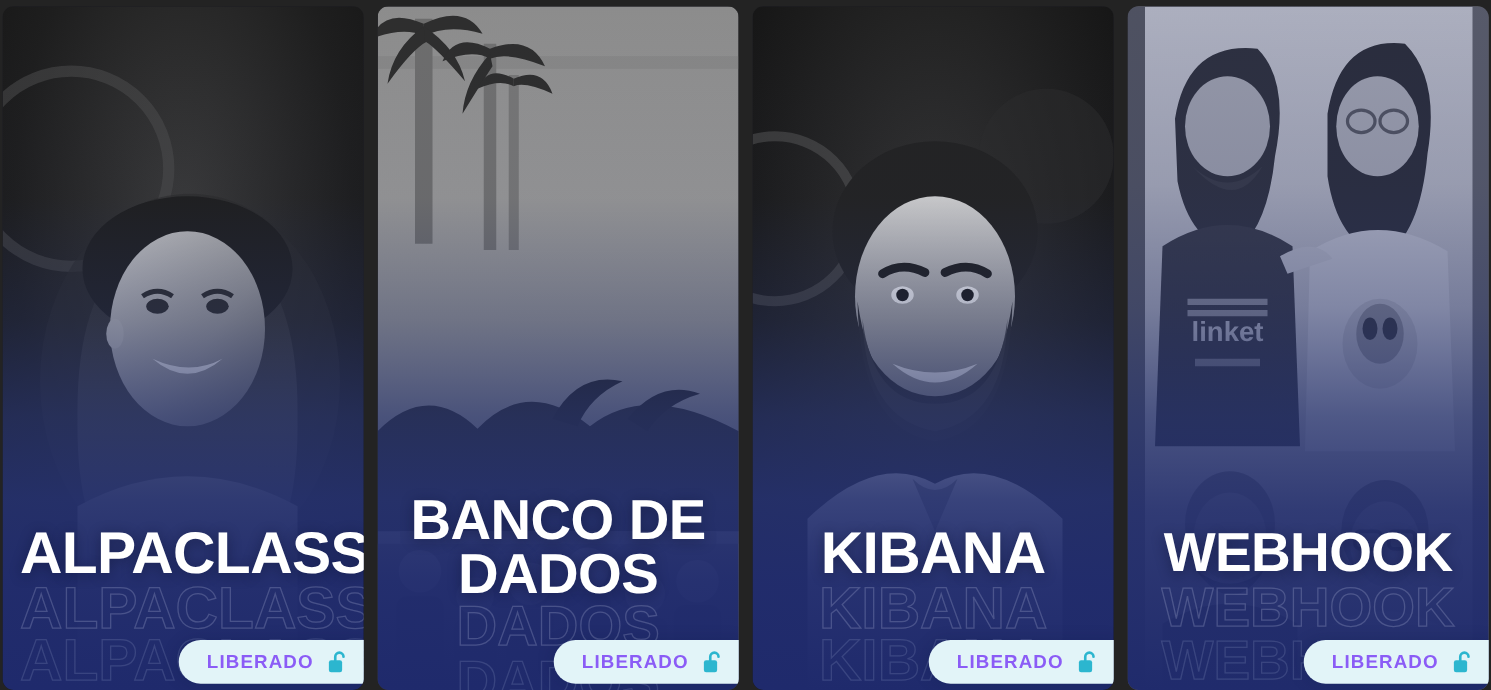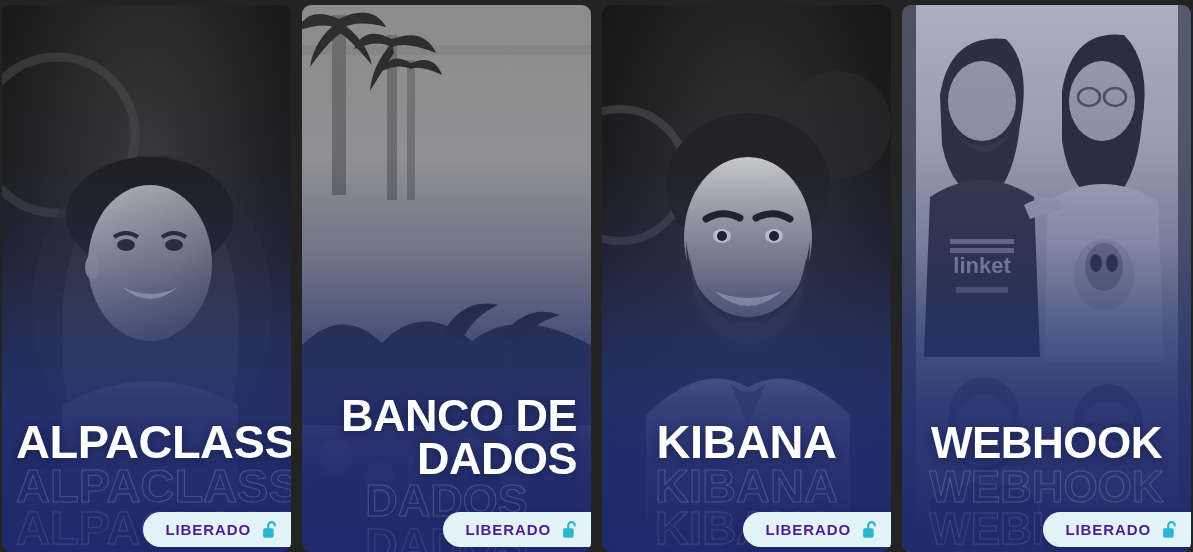--- a/index.html
+++ b/index.html
@@ -84,21 +84,21 @@
     color: #ffffff;
     font-weight: 700;
     font-size: 47px;
     line-height: 0.96;
     letter-spacing: -0.5px;
     text-align: center;
     text-transform: uppercase;
     white-space: pre-line;
     text-shadow: 0 2px 10px rgba(10,15,45,0.45);
   }
-  .card-title.two-line { bottom: 72px; font-size: 45px; text-align: right; }
+  .card-title.two-line { bottom: 72px; font-size: 45px; }
   .card-title.narrow  { font-size: 44px; }
 
   
   .ghost {
     position: absolute;
     left: 14px; right: 14px;
     text-align: center;
     font-weight: 700;
     text-transform: uppercase;
     white-space: pre-line;
@@ -123,21 +123,21 @@
     padding: 0 18px 0 22px;
     background: #e2f4f8;
     border-radius: 26px 0 0 26px;
     display: flex;
     align-items: center;
     justify-content: center;
     gap: 11px;
     box-shadow: -2px 0 12px rgba(10,20,60,0.18);
   }
   .badge-label {
-    color: #4c1d95;
+    color: #8b5cf6;
     font-size: 15px;
     font-weight: 700;
     letter-spacing: 0.9px;
     white-space: nowrap;
   }
   .lock-icon { display: block; width: 17px; height: 20px; }
 </style>
 </head>
 <body>
 

